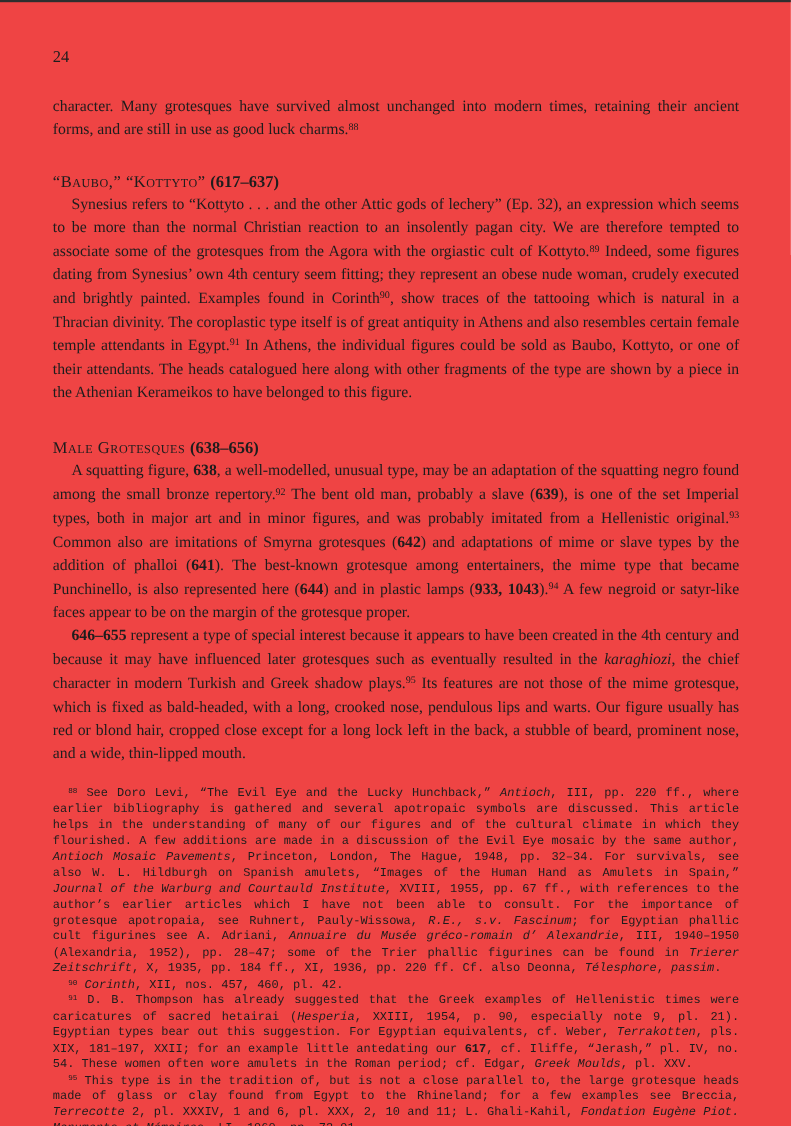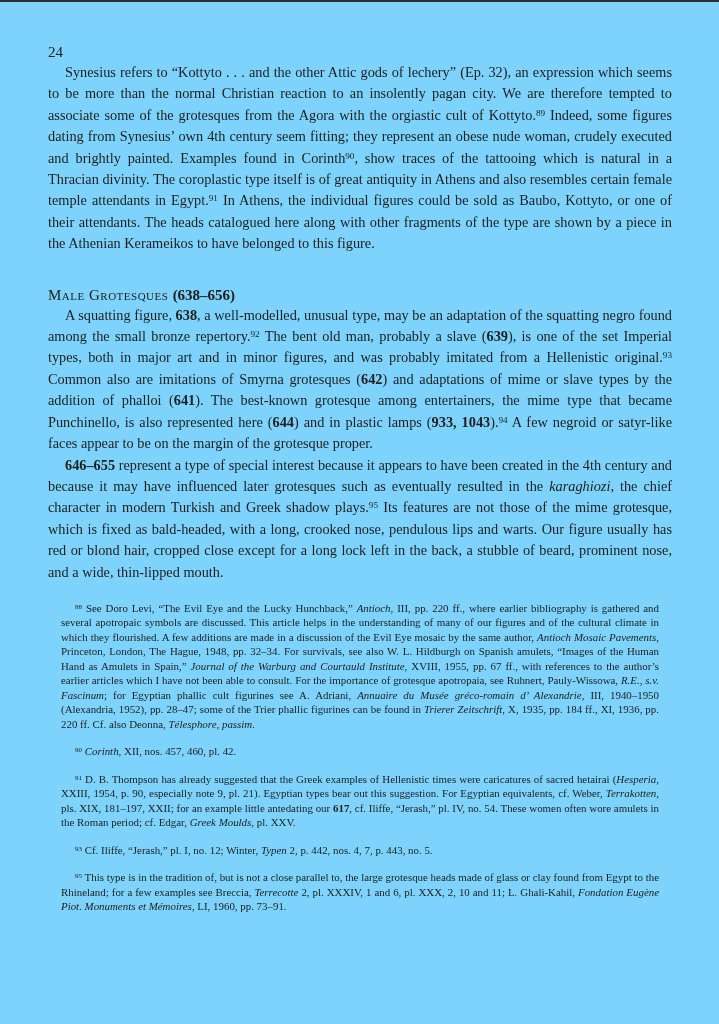--- a/index.html
+++ b/index.html
@@ -7,21 +7,21 @@
     width: 719px; height: 1024px;
     background: #ffffff;
     overflow: hidden;
     font-family: "Liberation Serif", serif;
     color: #1d1d1d;
   }
   .page {
     position: relative;
     width: 719px; height: 1024px;
     box-sizing: border-box;
-    background: #7dd3fc;
+    background: #ef4444;
     padding: 0 47px 0 48px;
   }
   .scan-edge {
     position: absolute; top: 0; left: 0; right: 0;
     height: 2px; background: #2e2e2e;
   }
   .page-header {
     position: relative;
     padding-top: 44px;
     height: 18px;
@@ -59,42 +59,43 @@
     top: -0.45em;
     line-height: 0;
     letter-spacing: 0;
   }
   .footnotes {
     margin-top: 18px;
     font-size: 10.9px;
     line-height: 14.5px;
     text-align: justify;
   }
-  .footnote { margin: 13px; text-indent: 14px; }
+  .footnote { margin: 0; text-indent: 14px; font-family: Liberation Mono, monospace; }
 </style>
 </head>
 <body>
 
 <div class="page">
   <div class="scan-edge"></div>
 
   <header class="page-header">
     <span class="page-number">24</span>
   </header>
 
+  <p class="body-para para-intro"><span>character. Many grotesques have survived almost unchanged into modern times, retaining their ancient forms, and are still in use as good luck charms.</span><span class="seg-sup">88</span></p>
 
+  <h2 class="section-heading heading-baubo"><span class="seg-sc">“Baubo,” “Kottyto” </span><span class="seg-b">(617–637)</span></h2>
 
   <p class="body-para indent after-heading"><span>Synesius refers to “Kottyto . . . and the other Attic gods of lechery” (Ep. 32), an expression which seems to be more than the normal Christian reaction to an insolently pagan city. We are therefore tempted to associate some of the grotesques from the Agora with the orgiastic cult of Kottyto.</span><span class="seg-sup">89</span><span> Indeed, some figures dating from Synesius’ own 4th century seem fitting; they represent an obese nude woman, crudely executed and brightly painted. Examples found in Corinth</span><span class="seg-sup">90</span><span>, show traces of the tattooing which is natural in a Thracian divinity. The coroplastic type itself is of great antiquity in Athens and also resembles certain female temple attendants in Egypt.</span><span class="seg-sup">91</span><span> In Athens, the individual figures could be sold as Baubo, Kottyto, or one of their attendants. The heads catalogued here along with other fragments of the type are shown by a piece in the Athenian Kerameikos to have belonged to this figure.</span></p>
 
   <h2 class="section-heading heading-male"><span class="seg-sc">Male Grotesques </span><span class="seg-b">(638–656)</span></h2>
 
   <p class="body-para indent after-heading"><span>A squatting figure, </span><span class="seg-b">638</span><span>, a well-modelled, unusual type, may be an adaptation of the squatting negro found among the small bronze repertory.</span><span class="seg-sup">92</span><span> The bent old man, probably a slave (</span><span class="seg-b">639</span><span>), is one of the set Imperial types, both in major art and in minor figures, and was probably imitated from a Hellenistic original.</span><span class="seg-sup">93</span><span> Common also are imitations of Smyrna grotesques (</span><span class="seg-b">642</span><span>) and adaptations of mime or slave types by the addition of phalloi (</span><span class="seg-b">641</span><span>). The best-known grotesque among entertainers, the mime type that became Punchinello, is also represented here (</span><span class="seg-b">644</span><span>) and in plastic lamps (</span><span class="seg-b">933, 1043</span><span>).</span><span class="seg-sup">94</span><span> A few negroid or satyr-like faces appear to be on the margin of the grotesque proper.</span></p>
 
   <p class="body-para indent"><span class="seg-b">646–655</span><span> represent a type of special interest because it appears to have been created in the 4th century and because it may have influenced later grotesques such as eventually resulted in the </span><span class="seg-i">karaghiozi</span><span>, the chief character in modern Turkish and Greek shadow plays.</span><span class="seg-sup">95</span><span> Its features are not those of the mime grotesque, which is fixed as bald-headed, with a long, crooked nose, pendulous lips and warts. Our figure usually has red or blond hair, cropped close except for a long lock left in the back, a stubble of beard, prominent nose, and a wide, thin-lipped mouth.</span></p>
 
   <footer class="footnotes">
     <p class="footnote"><span class="seg-sup">88</span><span> See Doro Levi, “The Evil Eye and the Lucky Hunchback,” </span><span class="seg-i">Antioch</span><span>, III, pp. 220 ff., where earlier bibliography is gathered and several apotropaic symbols are discussed. This article helps in the understanding of many of our figures and of the cultural climate in which they flourished. A few additions are made in a discussion of the Evil Eye mosaic by the same author, </span><span class="seg-i">Antioch Mosaic Pavements</span><span>, Princeton, London, The Hague, 1948, pp. 32–34. For survivals, see also W. L. Hildburgh on Spanish amulets, “Images of the Human Hand as Amulets in Spain,” </span><span class="seg-i">Journal of the Warburg and Courtauld Institute</span><span>, XVIII, 1955, pp. 67 ff., with references to the author’s earlier articles which I have not been able to consult. For the importance of grotesque apotropaia, see Ruhnert, Pauly-Wissowa, </span><span class="seg-i">R.E., s.v. Fascinum</span><span>; for Egyptian phallic cult figurines see A. Adriani, </span><span class="seg-i">Annuaire du Musée gréco-romain d’ Alexandrie</span><span>, III, 1940–1950 (Alexandria, 1952), pp. 28–47; some of the Trier phallic figurines can be found in </span><span class="seg-i">Trierer Zeitschrift</span><span>, X, 1935, pp. 184 ff., XI, 1936, pp. 220 ff. Cf. also Deonna, </span><span class="seg-i">Télesphore</span><span>, </span><span class="seg-i">passim</span><span>.</span></p>
     <p class="footnote"><span class="seg-sup">90</span><span> </span><span class="seg-i">Corinth</span><span>, XII, nos. 457, 460, pl. 42.</span></p>
     <p class="footnote"><span class="seg-sup">91</span><span> D. B. Thompson has already suggested that the Greek examples of Hellenistic times were caricatures of sacred hetairai (</span><span class="seg-i">Hesperia</span><span>, XXIII, 1954, p. 90, especially note 9, pl. 21). Egyptian types bear out this suggestion. For Egyptian equivalents, cf. Weber, </span><span class="seg-i">Terrakotten</span><span>, pls. XIX, 181–197, XXII; for an example little antedating our </span><span class="seg-b">617</span><span>, cf. Iliffe, “Jerash,” pl. IV, no. 54. These women often wore amulets in the Roman period; cf. Edgar, </span><span class="seg-i">Greek Moulds</span><span>, pl. XXV.</span></p>
-    <p class="footnote"><span class="seg-sup">93</span><span> Cf. Iliffe, “Jerash,” pl. I, no. 12; Winter, </span><span class="seg-i">Typen</span><span> 2, p. 442, nos. 4, 7, p. 443, no. 5.</span></p>
     <p class="footnote"><span class="seg-sup">95</span><span> This type is in the tradition of, but is not a close parallel to, the large grotesque heads made of glass or clay found from Egypt to the Rhineland; for a few examples see Breccia, </span><span class="seg-i">Terrecotte</span><span> 2, pl. XXXIV, 1 and 6, pl. XXX, 2, 10 and 11; L. Ghali-Kahil, </span><span class="seg-i">Fondation Eugène Piot. Monuments et Mémoires</span><span>, LI, 1960, pp. 73–91.</span></p>
   </footer>
 </div>
 
 </body></html>

